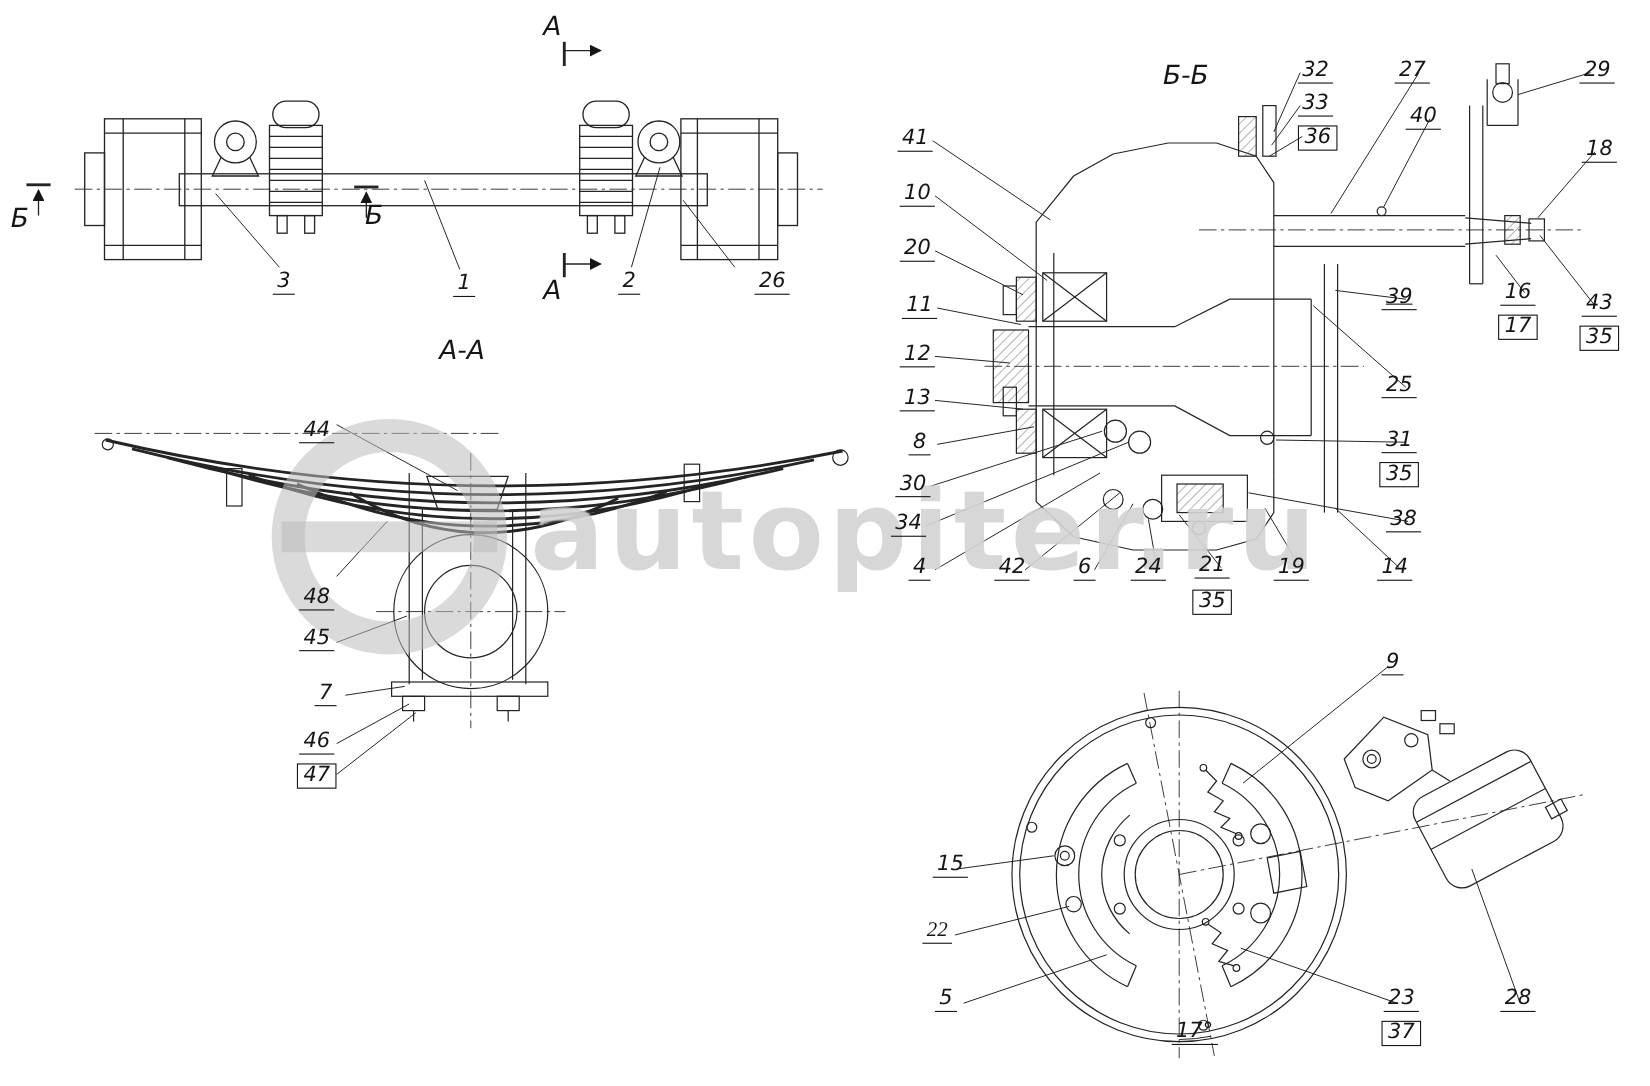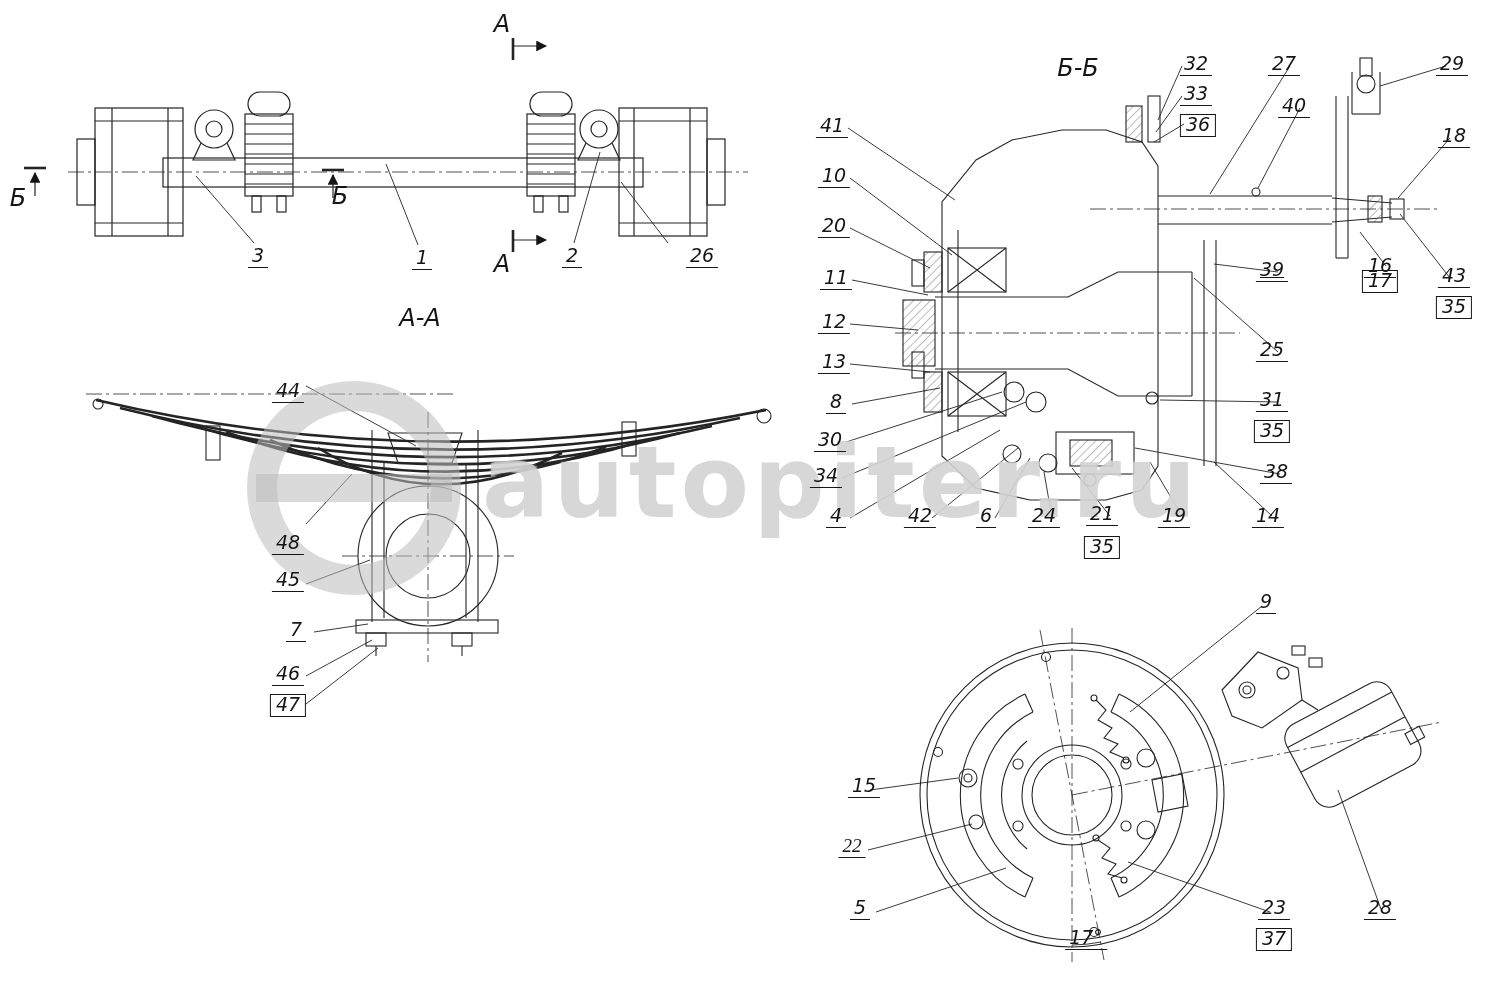--- a/index.html
+++ b/index.html
@@ -370,21 +370,21 @@
       <span class="callout box" style="left: 1272px; top: 420px;">35</span>
       <span class="callout underline" style="left: 1276px; top: 462px;">38</span>
       <span class="callout underline" style="left: 1196px; top: 54px;">32</span>
       <span class="callout underline" style="left: 1196px; top: 84px;">33</span>
       <span class="callout box" style="left: 1198px; top: 114px;">36</span>
       <span class="callout underline" style="left: 1284px; top: 54px;">27</span>
       <span class="callout underline" style="left: 1294px; top: 96px;">40</span>
       <span class="callout underline" style="left: 1452px; top: 54px;">29</span>
       <span class="callout underline" style="left: 1454px; top: 126px;">18</span>
       <span class="callout underline" style="left: 1380px; top: 256px;">16</span>
-      <span class="callout box" style="left: 1380px; top: 270px;">17</span>
+      <span class="callout box" style="left: 1380px; top: 286px;">17</span>
       <span class="callout underline" style="left: 1454px; top: 266px;">43</span>
       <span class="callout box" style="left: 1454px; top: 296px;">35</span>
       <span class="callout underline" style="left: 1266px; top: 592px;">9</span>
       <span class="callout underline" style="left: 854px; top: 776px; margin-left: 10px;">15</span>
       <span class="callout underline" style="left: 852px; top: 836px; font-family: Liberation Serif, serif;">22</span>
       <span class="callout underline" style="left: 860px; top: 898px;">5</span>
       <span class="callout underline" style="left: 1274px; top: 898px;">23</span>
       <span class="callout box" style="left: 1274px; top: 928px;">37</span>
       <span class="callout underline" style="left: 1380px; top: 898px;">28</span>
       <span class="callout underline" style="left: 1086px; top: 928px;">17°</span>

